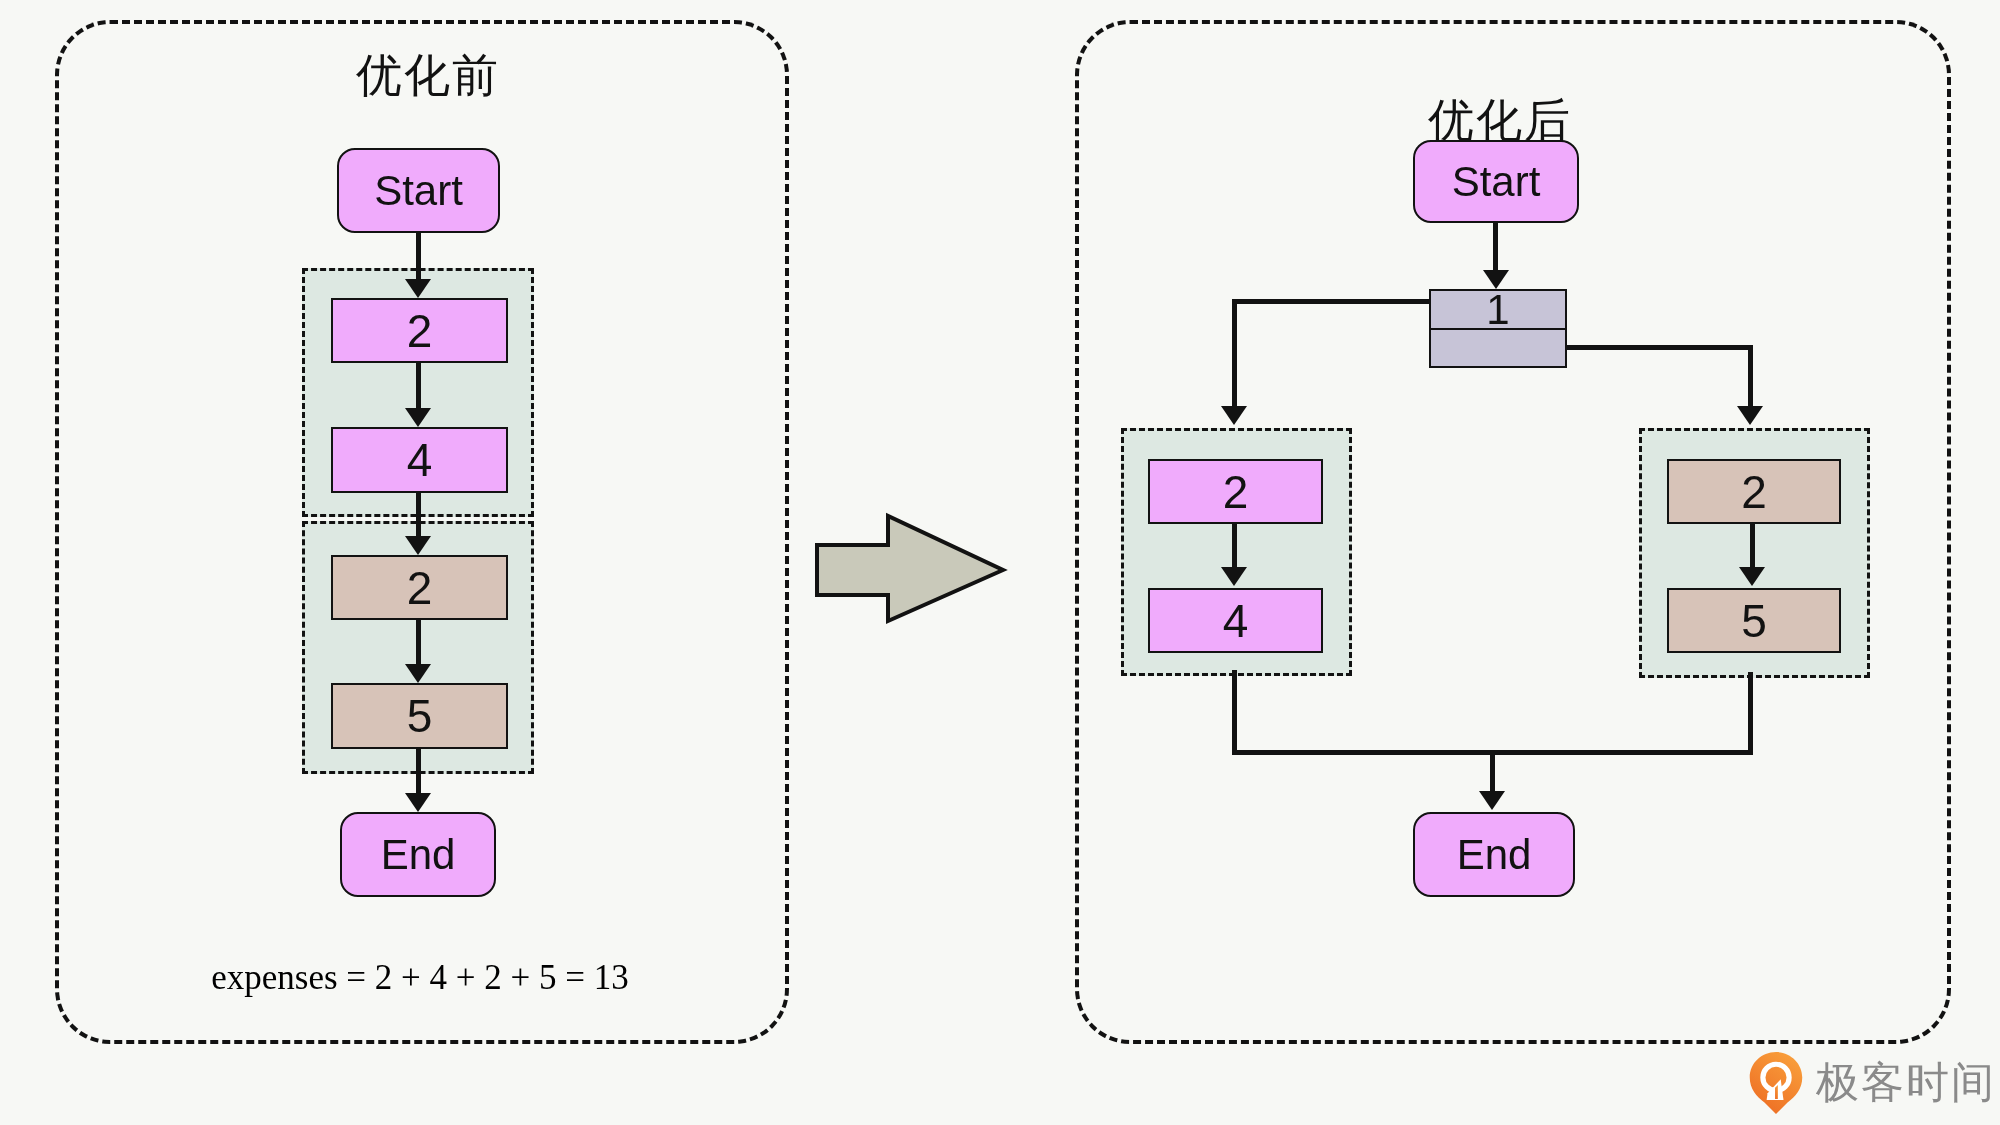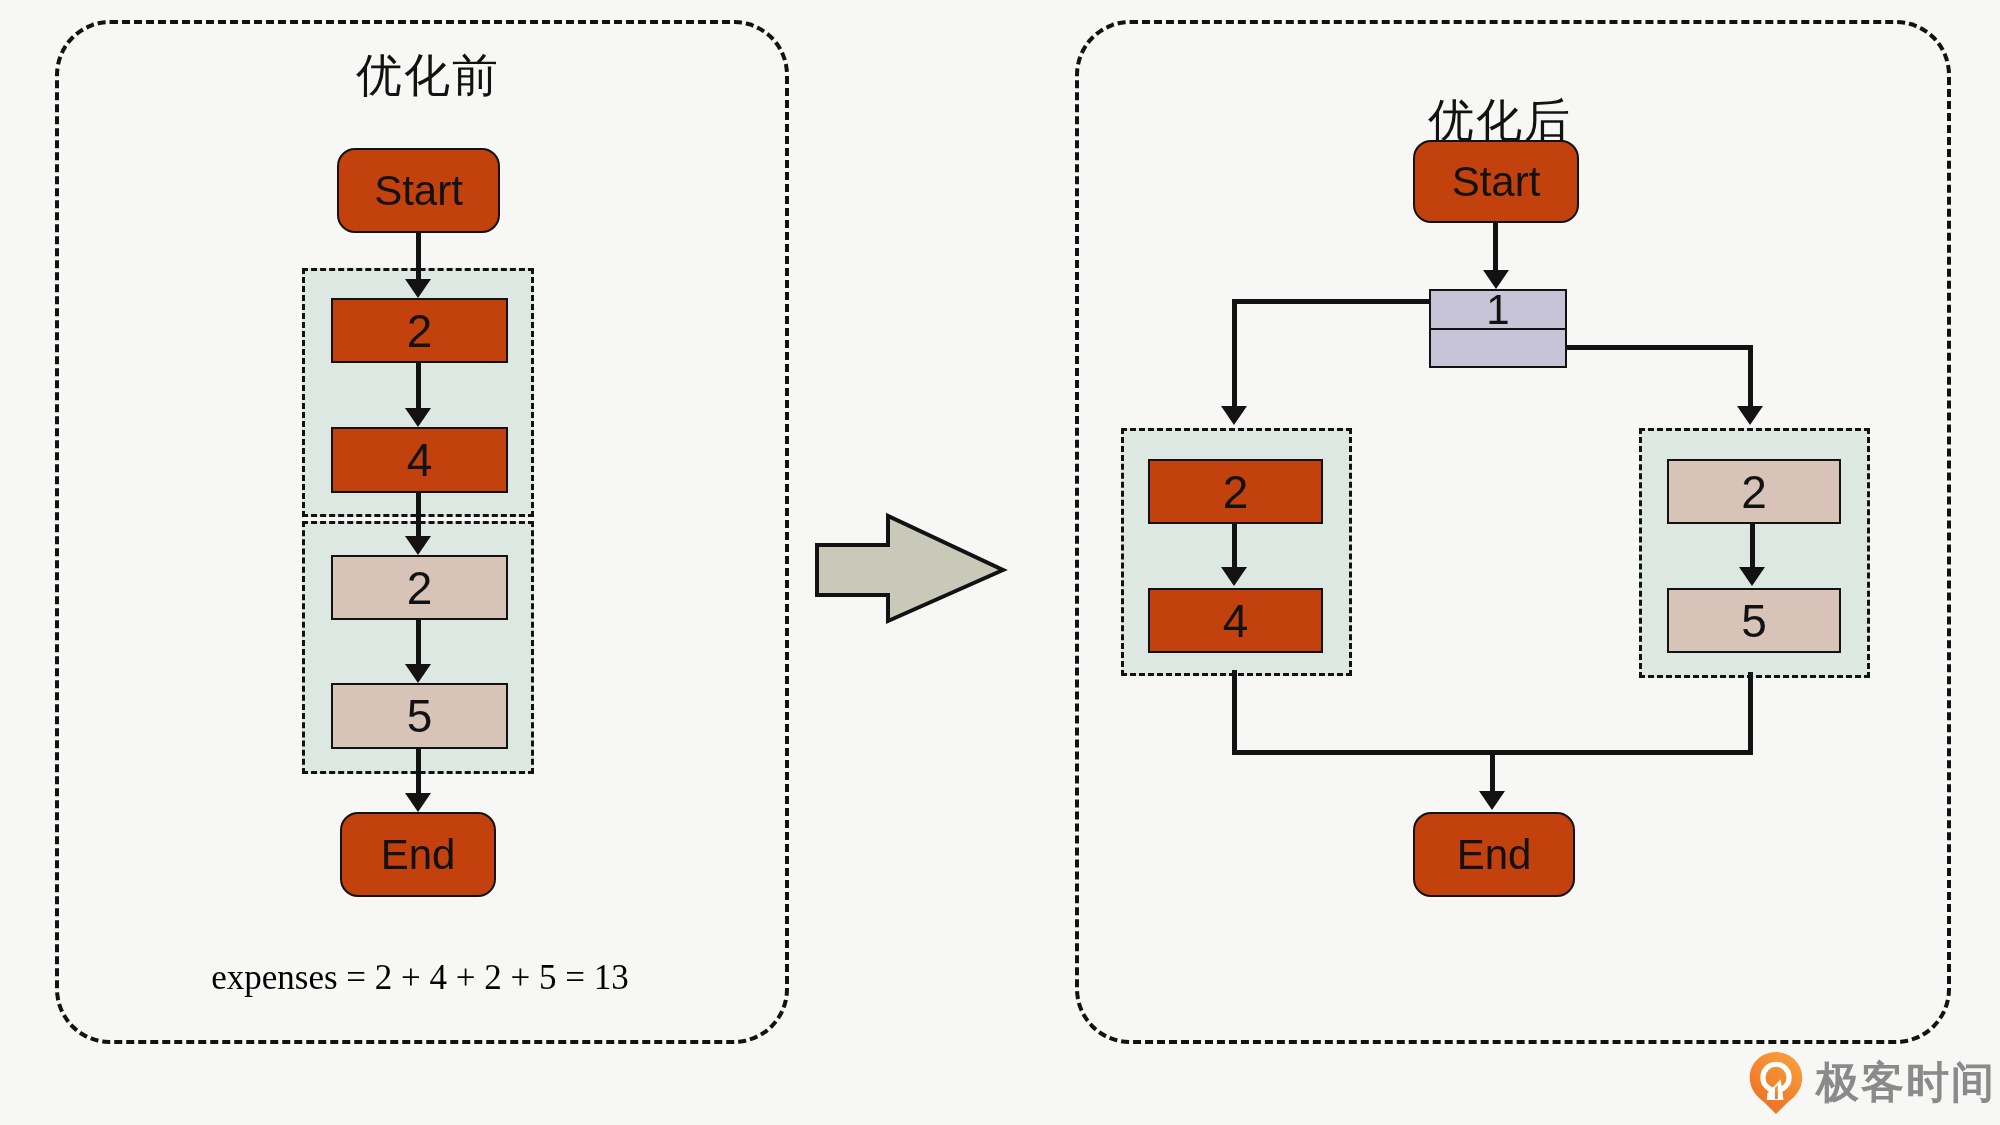--- a/index.html
+++ b/index.html
@@ -16,21 +16,21 @@
     position:absolute;text-align:center;font-size:46px;color:#121212;
     z-index:2;letter-spacing:2px;
   }
   .group{
     position:absolute;border:3px dashed #121212;background:#dde8e2;z-index:1;
   }
   .node{
     position:absolute;display:flex;align-items:center;justify-content:center;
     border:2.5px solid #121212;font-size:46px;z-index:4;box-sizing:border-box;
   }
-  .teal{background:#c2410c;}
+  .teal{background:#f0abfc;}
   .tan{background:#d7c3b8;}
   .lav{background:#c7c4d7;}
   .pill{border-radius:18px;font-size:42px;}
   .vline{position:absolute;width:5px;background:#121212;z-index:5;}
   .hline{position:absolute;height:5px;background:#121212;z-index:5;}
   .ah{
     position:absolute;width:0;height:0;z-index:6;
     border-left:13px solid transparent;border-right:13px solid transparent;
     border-top:19px solid #121212;
   }
@@ -38,21 +38,21 @@
   .split .cell-top{
     width:100%;height:39px;border-bottom:2.5px solid #121212;box-sizing:border-box;
     display:flex;align-items:center;justify-content:center;font-size:42px;
   }
   .split .cell-bottom{width:100%;flex:1;}
   .expenses{
     position:absolute;text-align:center;
     font-family:"Liberation Serif",serif;font-size:35px;color:#000;z-index:2;
   }
   .logo{position:absolute;display:flex;align-items:center;z-index:3;}
-  .logo-text{font-size:43px;color:#8a8a8a;font-weight:700;letter-spacing:2px;margin-left:10px;}
+  .logo-text{font-size:43px;color:#8a8a8a;font-weight:400;letter-spacing:2px;margin-left:10px;}
   svg{display:block;}
 </style>
 </head>
 <body>
 
 <div id="canvas">
 
   <div class="panel" style="left:55px;top:20px;width:726px;height:1016px;"></div>
 
   <div class="ptitle" style="left:128px;top:45px;width:600px;">优化前</div>

